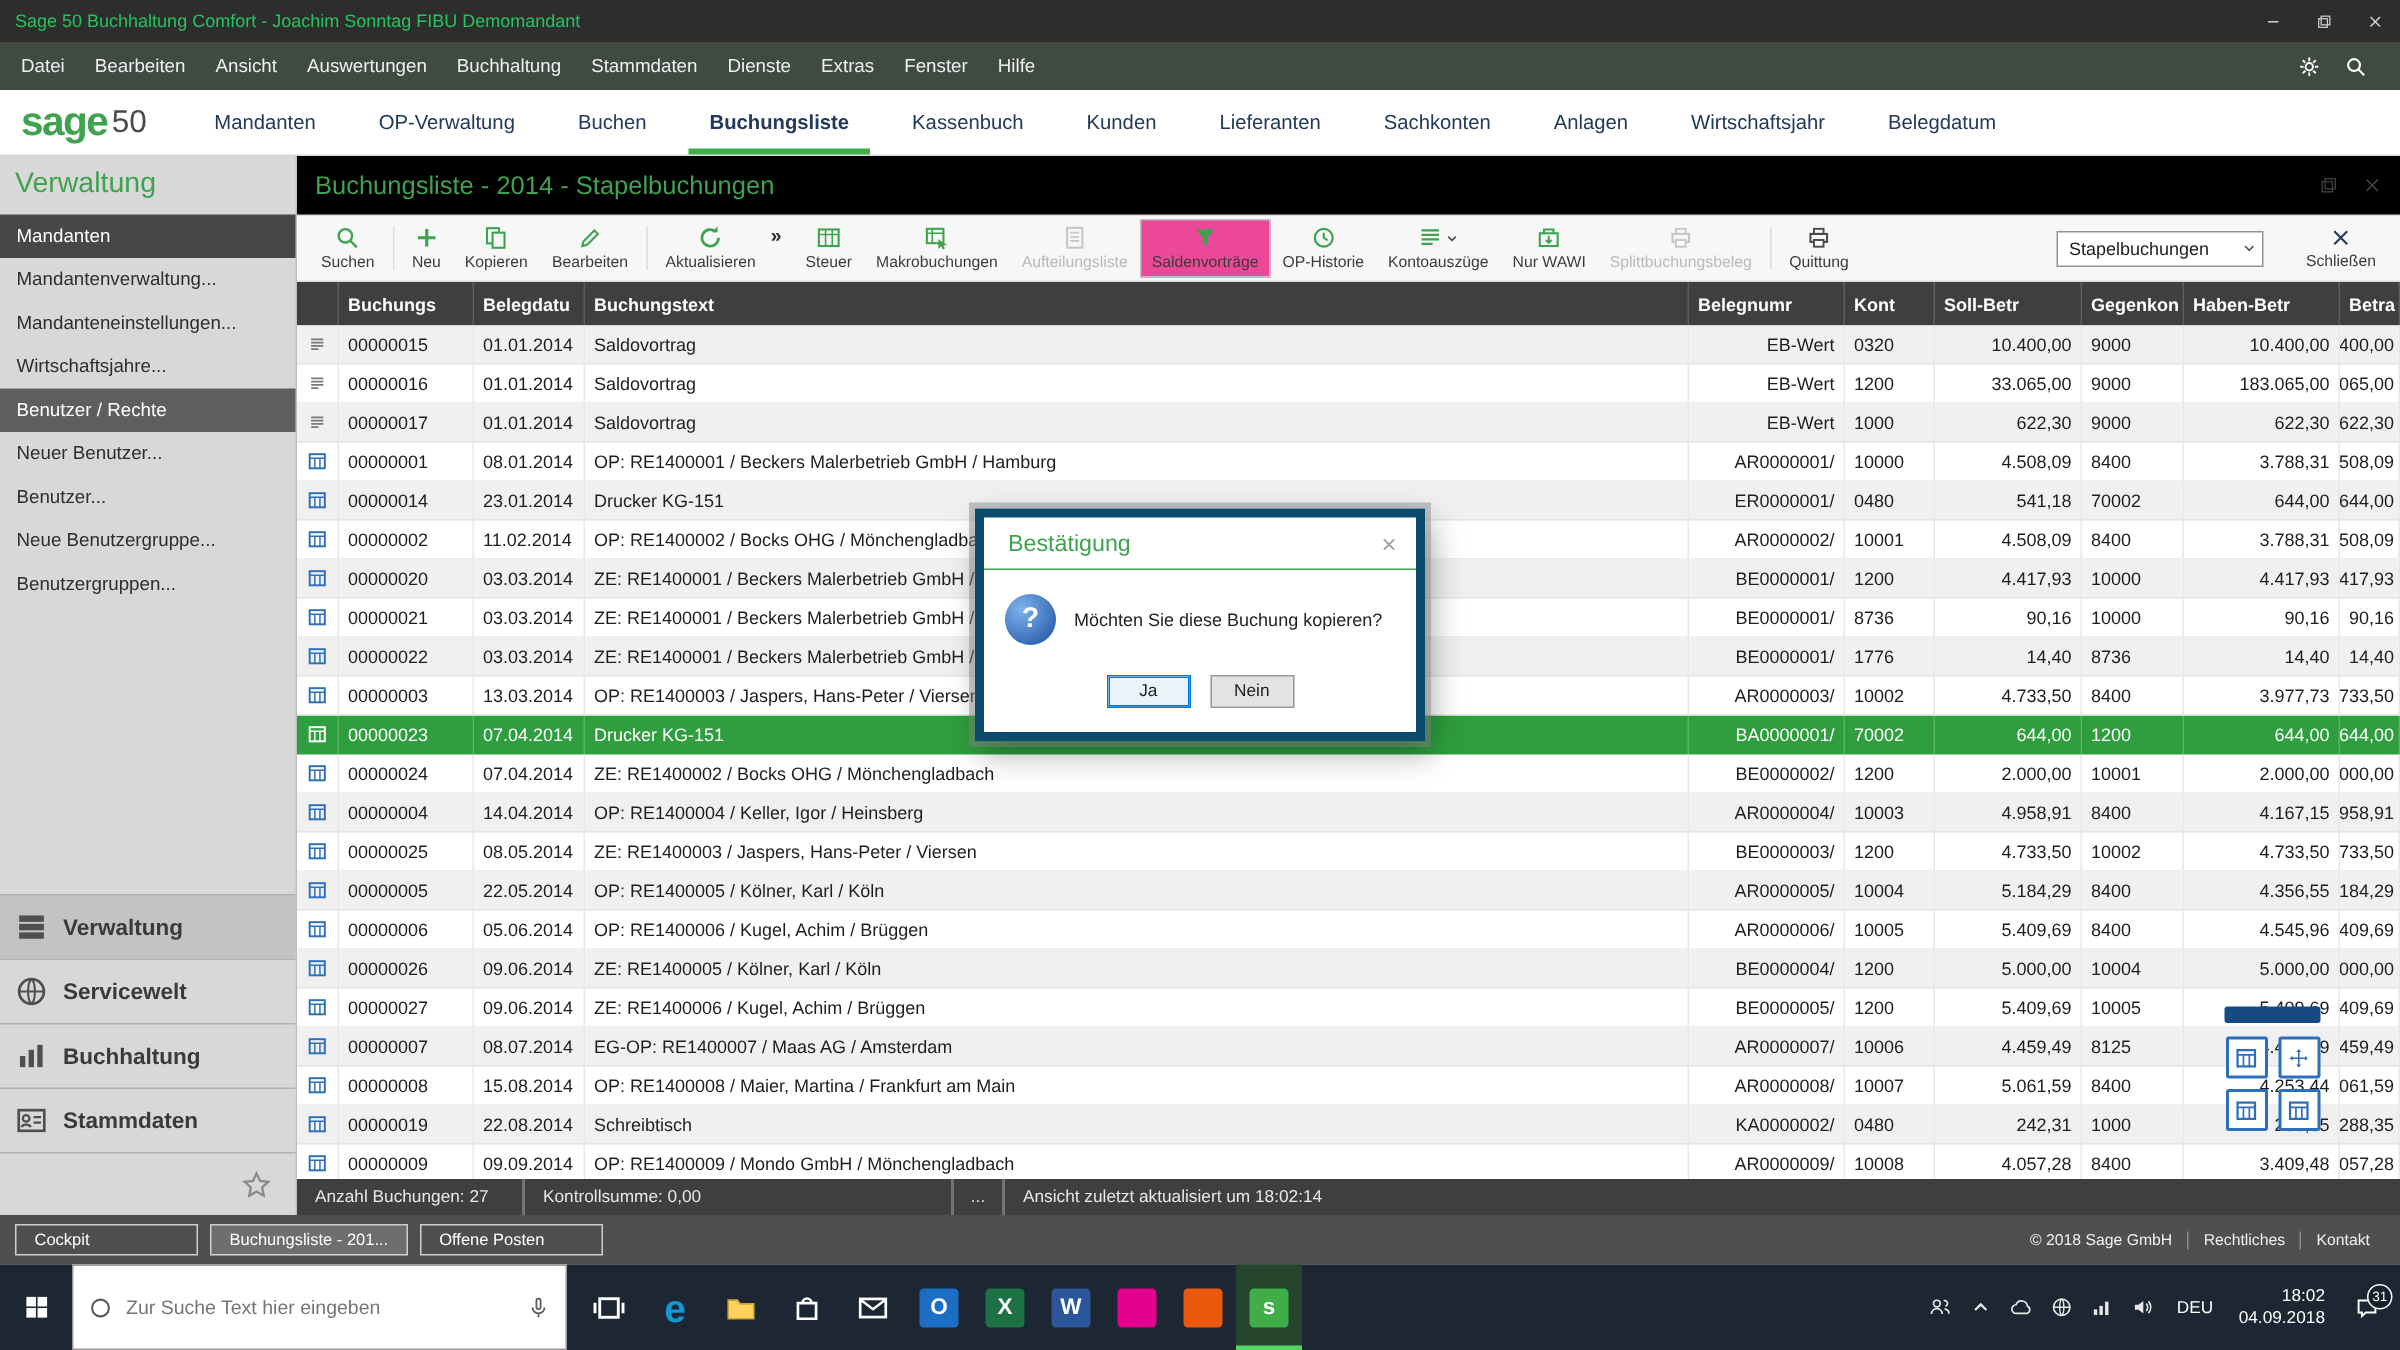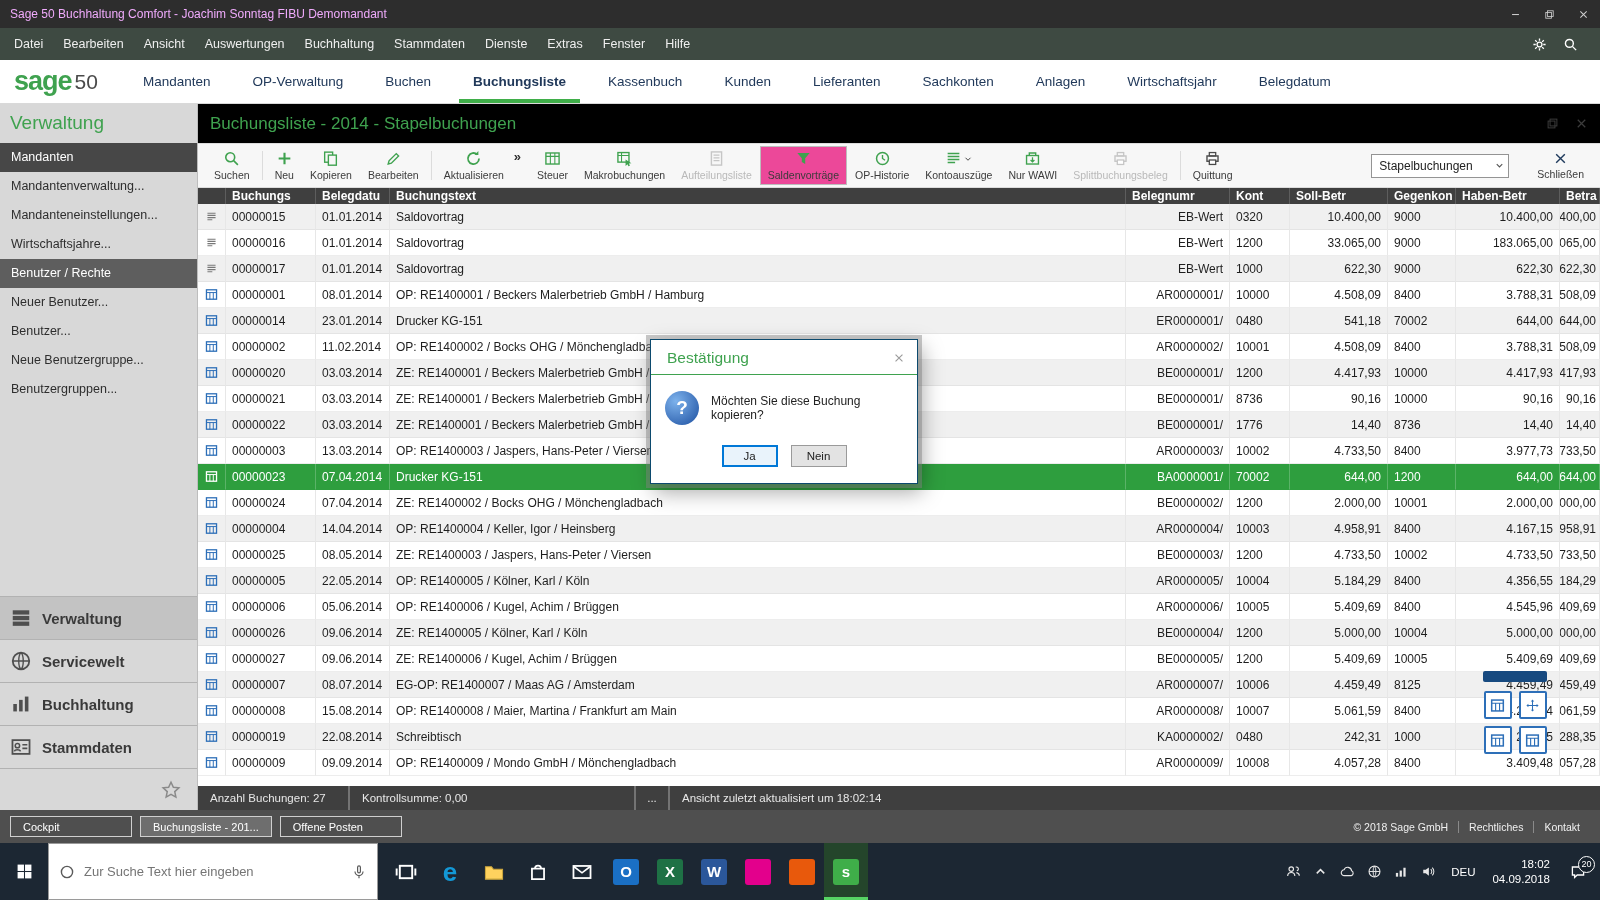--- a/index.html
+++ b/index.html
@@ -3,21 +3,21 @@
 <meta charset="utf-8">
 <style>
 *{margin:0;padding:0;box-sizing:border-box;}
 html,body{width:1600px;height:900px;overflow:hidden;}
 body{font-family:"Liberation Sans",sans-serif;background:#d6d6d6;cursor:default;}
 #root{position:relative;width:1600px;height:900px;overflow:hidden;}
 .ic{display:inline-flex;align-items:center;justify-content:center;}
 .ic svg{width:16px;height:16px;display:block;}
 
 
-.titlebar{position:absolute;top:0;left:0;right:0;height:28px;background:#2d2d2d;color:#f0abfc;display:flex;align-items:center;padding-left:10px;font-size:12px;text-align:center;}
+.titlebar{position:absolute;top:0;left:0;right:0;height:28px;background:#2d2d2d;color:#22c55e;display:flex;align-items:center;padding-left:10px;font-size:12px;text-align:center;}
 .win-controls{margin-left:auto;display:flex;height:100%;}
 .win-btn{width:34px;display:flex;align-items:center;justify-content:center;color:#cfcfcf;}
 .win-btn svg{width:11px;height:11px;}
 
 
 .menubar{position:absolute;top:28px;left:0;right:0;height:32px;background:#3e4a42;display:flex;align-items:center;color:#efefef;font-size:12.5px;padding:0 4px;}
 .menu-item{padding:0 10px;line-height:32px;}
 .menubar-right{margin-left:auto;display:flex;gap:16px;padding-right:18px;color:#fff;}
 .menubar-right .ic svg{width:15px;height:15px;}
 
@@ -68,21 +68,21 @@
 .tb-overflow{align-self:flex-start;padding:3px 8px 0 2px;font-size:13px;color:#2e2e2e;font-weight:bold;}
 .tb-right{margin-left:auto;display:flex;align-items:center;gap:20px;}
 .tb-select{width:138px;height:24px;border:1px solid #949494;background:#fff;display:flex;align-items:center;font-size:12px;color:#222;padding-left:7px;}
 .tb-select .chev{margin-left:auto;width:18px;display:flex;justify-content:center;color:#555;}
 .tb-select .chev svg{width:11px;height:11px;}
 .tb-close{display:flex;flex-direction:column;align-items:center;justify-content:flex-end;gap:2px;font-size:10.5px;color:#3b3b3b;padding:2px 8px;}
 .tb-close .ic{color:#1f3a5c;}
 .tb-close .ic svg{width:15px;height:15px;}
 
 
-.grid-head{height:16px;background:#3f3f3f;display:grid;grid-template-columns:28px 90px 74px 1fr 104px 60px 98px 68px 104px 40px;color:#fff;font-size:12px;font-weight:bold;}
+.grid-head{height:29px;background:#3f3f3f;display:grid;grid-template-columns:28px 90px 74px 1fr 104px 60px 98px 68px 104px 40px;color:#fff;font-size:12px;font-weight:bold;}
 .grid-head .hc{display:flex;align-items:center;padding:0 6px;border-right:1px solid #5d5d5d;overflow:hidden;white-space:nowrap;}
 .rows{flex:1;overflow:hidden;background:#fff;}
 .row{display:grid;grid-template-columns:28px 90px 74px 1fr 104px 60px 98px 68px 104px 40px;height:26px;font-size:12px;color:#1e1e1e;}
 .row.alt{background:#f0f0f0;}
 .row.selected{background:#2e9e3e;color:#fff;}
 .cell{display:flex;align-items:center;padding:0 6px;overflow:hidden;white-space:nowrap;border-right:1px solid #e7e7e7;border-bottom:1px solid #ededed;}
 .row.alt .cell{border-bottom-color:#e4e4e4;}
 .row.selected .cell{border-right-color:rgba(255,255,255,.22);border-bottom-color:transparent;}
 .cell.num{justify-content:flex-end;}
 .cell.tail{justify-content:flex-end;padding:0 3px;}
@@ -121,21 +121,21 @@
 .tray{margin-left:auto;display:flex;align-items:center;gap:2px;padding-right:4px;}
 .tray-ic{width:27px;display:flex;align-items:center;justify-content:center;color:#e8e8e8;}
 .tray-ic svg{width:15px;height:15px;}
 .tray-lang{font-size:11.5px;padding:0 7px;}
 .tray-clock{font-size:11.5px;text-align:right;line-height:1.3;padding:0 8px;}
 .tray-action{position:relative;width:36px;display:flex;align-items:center;justify-content:center;}
 .tray-action .ic svg{width:16px;height:16px;}
 .badge{position:absolute;right:1px;bottom:7px;background:#16212c;border:1px solid #fff;border-radius:50%;width:17px;height:17px;font-size:9px;display:flex;align-items:center;justify-content:center;}
 
 
-.dialog{position:absolute;left:650px;top:339px;width:268px;background:#fff;border:1px solid #0c4a6e;box-shadow:0 0 0 4px rgba(130,130,130,.45),4px 8px 20px rgba(0,0,0,.35);z-index:60;}
+.dialog{position:absolute;left:650px;top:339px;width:300px;background:#fff;border:6px solid #0c4a6e;box-shadow:0 0 0 4px rgba(130,130,130,.45),4px 8px 20px rgba(0,0,0,.35);z-index:60;}
 .dlg-head{display:flex;align-items:center;padding:9px 12px 7px 16px;}
 .dlg-title{color:#3fa24f;font-size:15.5px;}
 .dlg-close{margin-left:auto;color:#9a9a9a;}
 .dlg-close svg{width:12px;height:12px;}
 .dlg-rule{height:1px;background:#3fa24f;}
 .dlg-body{display:flex;align-items:center;gap:12px;padding:16px 14px 8px 14px;}
 .dlg-qicon{width:34px;height:34px;border-radius:50%;background:radial-gradient(circle at 32% 30%,#7db2ec,#1c4fa0);color:#fff;font-size:19px;font-weight:bold;display:flex;align-items:center;justify-content:center;flex:0 0 34px;}
 .dlg-msg{font-size:12px;color:#222;}
 .dlg-buttons{display:flex;justify-content:center;gap:13px;padding:12px 0 16px;}
 .dlg-btn{min-width:56px;height:22px;font-size:11.5px;display:flex;align-items:center;justify-content:center;background:#e3e3e3;border:1px solid #9a9a9a;color:#222;}
@@ -1111,21 +1111,21 @@
       <div class="tray-clock">
         <div>18:02</div>
         <div>04.09.2018</div>
       </div>
       <div class="tray-action">
         <span class="ic">
             <svg viewBox="0 0 16 16">
               <path d="M2.4 3h11.2v8H7.2l-2.6 2.4V11H2.4z" fill="none" stroke="currentColor" stroke-width="1.3"></path>
             </svg>
           </span>
-        <span class="badge">20</span>
+        <span class="badge">31</span>
       </div>
     </div>
   </div>
 
   <div class="floatnav">
     <div class="fn-bar"></div>
     <div class="fn-grid">
       <div class="fn-btn">
           <span class="ic">
             <svg viewBox="0 0 16 16">

